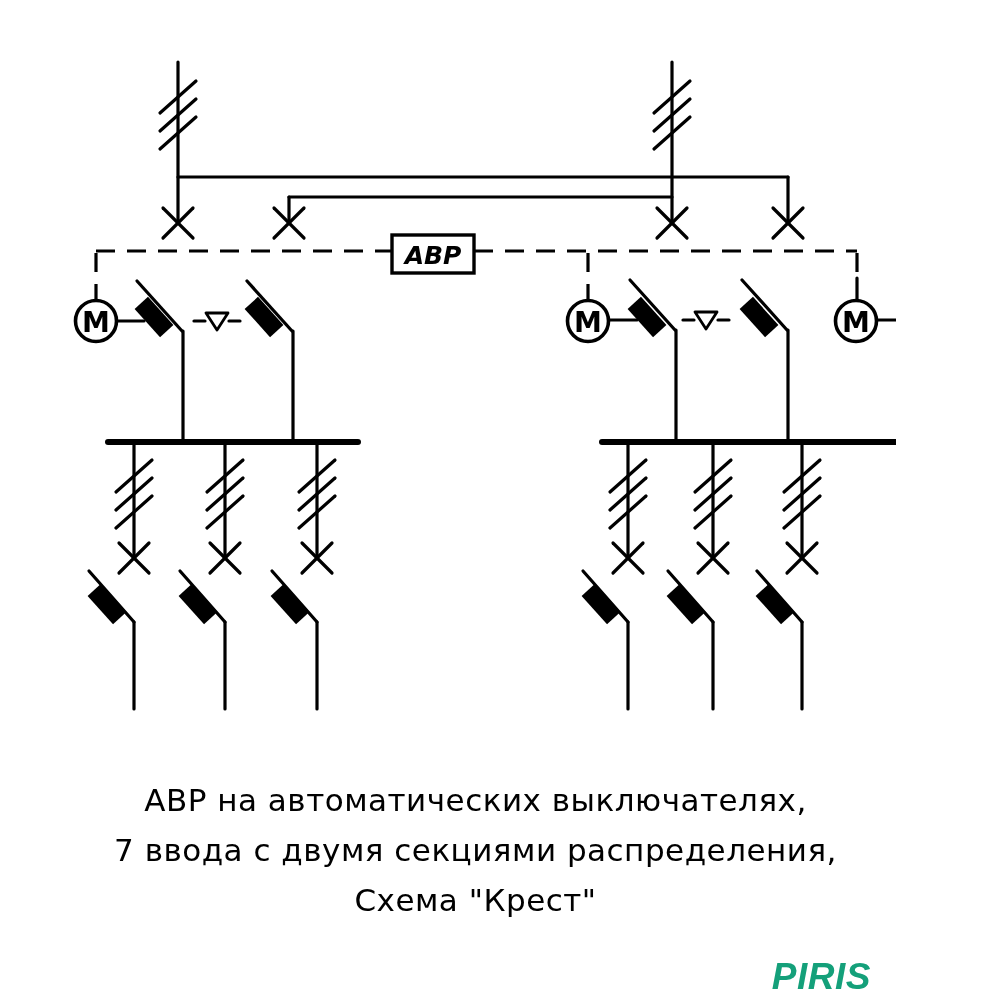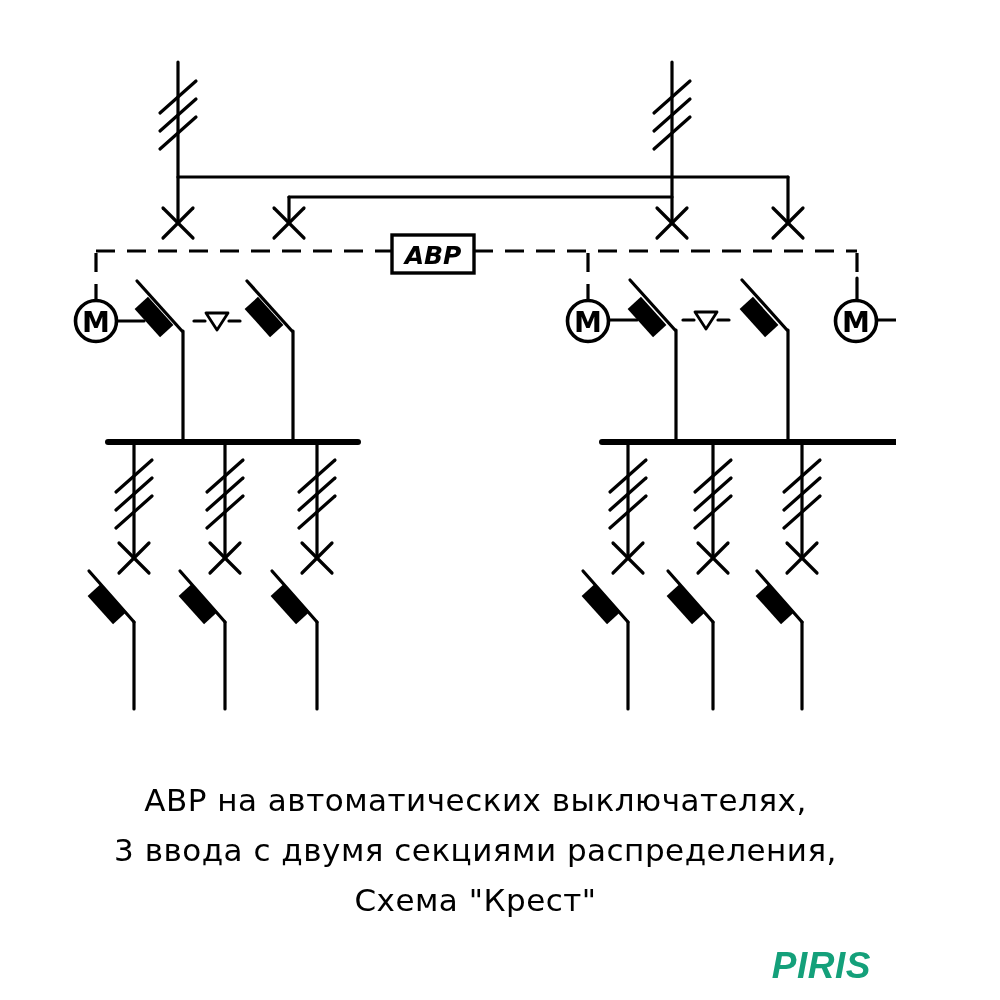--- a/index.html
+++ b/index.html
@@ -17,21 +17,21 @@
     text-align:center;
     color:#000;
     font-size:31px;
     line-height:50px;
     letter-spacing:0.5px;
     font-family:"DejaVu Sans", sans-serif;
     white-space:nowrap;
   }
   .logo{
     position:absolute;
-    right:25px;bottom:13px;
+    right:25px;bottom:2px;
     font-family:"Liberation Sans", sans-serif;
     font-weight:bold;
     font-style:italic;
     font-size:37px;
     letter-spacing:0.5px;
   }
 </style>
 </head>
 <body>
 
@@ -154,18 +154,18 @@
       <circle cx="96" cy="321" r="20.5" fill="#ffffff" stroke="#000000" stroke-width="3.6"></circle>
       <text x="96" y="322.5" fill="#000000" font-family="&quot;DejaVu Sans&quot;, sans-serif" font-size="28" font-weight="bold" text-anchor="middle" dominant-baseline="central">М</text>
       <circle cx="588" cy="321" r="20.5" fill="#ffffff" stroke="#000000" stroke-width="3.6"></circle>
       <text x="588" y="322.5" fill="#000000" font-family="&quot;DejaVu Sans&quot;, sans-serif" font-size="28" font-weight="bold" text-anchor="middle" dominant-baseline="central">М</text>
       <circle cx="856" cy="321" r="20.5" fill="#ffffff" stroke="#000000" stroke-width="3.6"></circle>
       <text x="856" y="322.5" fill="#000000" font-family="&quot;DejaVu Sans&quot;, sans-serif" font-size="28" font-weight="bold" text-anchor="middle" dominant-baseline="central">М</text>
     </svg>
 
   <div class="caption">
     <div>АВР на автоматических выключателях,</div>
-    <div>3 ввода с двумя секциями распределения,</div>
+    <div>7 ввода с двумя секциями распределения,</div>
     <div>Схема "Крест"</div>
   </div>
 
   <div class="logo" style="color: rgb(20, 160, 122);">PIRIS</div>
 </div>
 
 </body></html>

